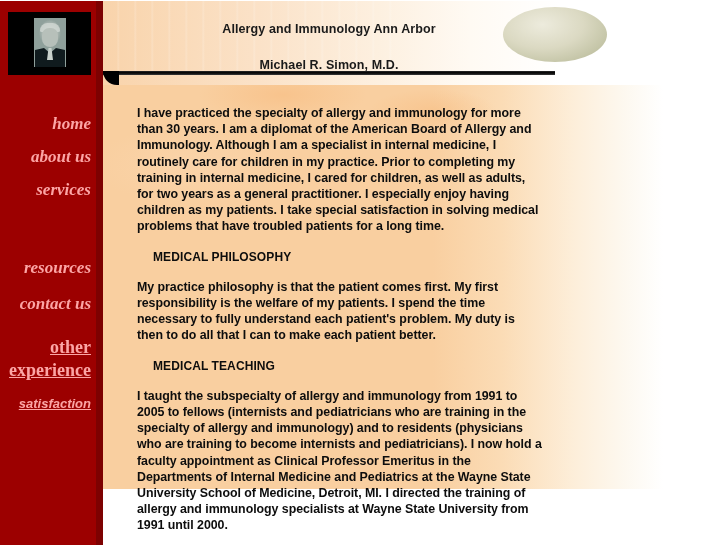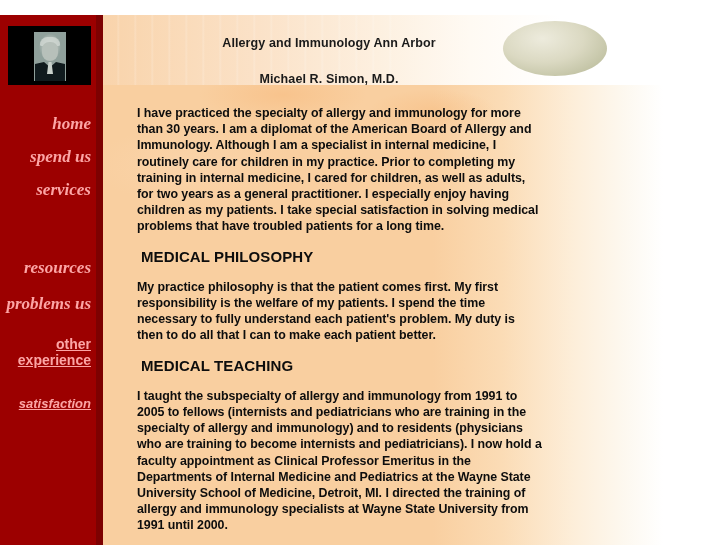--- a/index.html
+++ b/index.html
@@ -20,21 +20,21 @@
     position: relative;
     width: 727px;
     height: 545px;
     background: #ffffff;
   }
 
   
   #header {
     position: absolute;
     left: 0;
-    top: 15px;
+    top: 1px;
     width: 602px;
     height: 85px;
     background:
       linear-gradient(to right,
         #f6c99c 0px,
         #f9d5ae 120px,
         #fbe2c8 260px,
         #fdf0e0 380px,
         #fffaf3 470px,
         #ffffff 560px,
@@ -233,25 +233,25 @@
     font-family: "Liberation Serif", "DejaVu Serif", serif;
     font-style: italic;
     font-weight: bold;
     font-size: 17px;
     line-height: 19px;
     text-decoration: none;
     white-space: nowrap;
     cursor: pointer;
   }
   .nav-item.sans-underline {
-    font-family: Liberation Sans, sans-serif;
+    font-family: Liberation Serif, serif;
     font-style: normal;
     font-weight: bold;
-    font-size: 14px;
-    line-height: 16px;
+    font-size: 18px;
+    line-height: 23px;
     text-decoration: underline;
     white-space: normal;
   }
   .nav-item.italic-underline {
     font-family: "Liberation Sans", sans-serif;
     font-style: italic;
     font-weight: bold;
     font-size: 13px;
     line-height: 15px;
     text-decoration: underline;
@@ -263,21 +263,21 @@
   #nav-contact     { top: 209px; }
   #nav-other       { top: 251px; }
   #nav-affil       { top: 311px; }
 
   
   #content {
     position: absolute;
     left: 103px;
     top: 85px;
     width: 624px;
-    height: 461px;
+    height: 404px;
     background:
       linear-gradient(to right,
         #f9cfa0 0px,
         #f9cfa0 330px,
         #fbdcb6 400px,
         #fdeed9 470px,
         #fdf8ef 520px,
         #ffffff 560px,
         #ffffff 624px);
   }
@@ -305,25 +305,25 @@
     font-family: "Liberation Sans", sans-serif;
     font-size: 12.4px;
     line-height: 16.2px;
     font-weight: bold;
     color: #0d0d0d;
     margin: 0 0 14px 0;
     letter-spacing: -.05px;
   }
   .heading {
     font-family: "Liberation Sans", sans-serif;
-    font-size: 15px;
+    font-size: 12px;
     line-height: 16.2px;
     font-weight: bold;
     color: #0d0d0d;
-    margin: 0 0 14px 4px;
+    margin: 0 0 14px 16px;
     letter-spacing: .1px;
   }
 </style>
 </head>
 <body>
 
 <div id="page">
 
   <div id="header">
 
@@ -349,24 +349,24 @@
     <div id="welcome-badge">
       <div id="welcome-oval"></div>
     </div>
 
     <div id="header-rule"></div>
     <div id="header-rule-cap"></div>
   </div>
 
   <div id="sidebar">
     <a id="nav-home" class="nav-item" href="#">home</a>
-    <a id="nav-about" class="nav-item" href="#">spend us</a>
+    <a id="nav-about" class="nav-item" href="#">about us</a>
     <a id="nav-resources" class="nav-item" href="#">resources</a>
     <a id="nav-services" class="nav-item" href="#">services</a>
-    <a id="nav-contact" class="nav-item" href="#">problems us</a>
+    <a id="nav-contact" class="nav-item" href="#">contact us</a>
     <a id="nav-other" class="nav-item sans-underline" href="#">other experience</a>
     <a id="nav-affil" class="nav-item italic-underline" href="#">satisfaction</a>
   </div>
   <div id="sidebar-edge"></div>
 
   <div id="content">
     <div id="content-texture"></div>
 
     <div id="article">
       <p class="para">I have practiced the specialty of allergy and immunology for more than 30 years. I am a diplomat of the American Board of Allergy and Immunology. Although I am a specialist in internal medicine, I routinely care for children in my practice. Prior to completing my training in internal medicine, I cared for children, as well as adults, for two years as a general practitioner. I especially enjoy having children as my patients. I take special satisfaction in solving medical problems that have troubled patients for a long time.</p>

